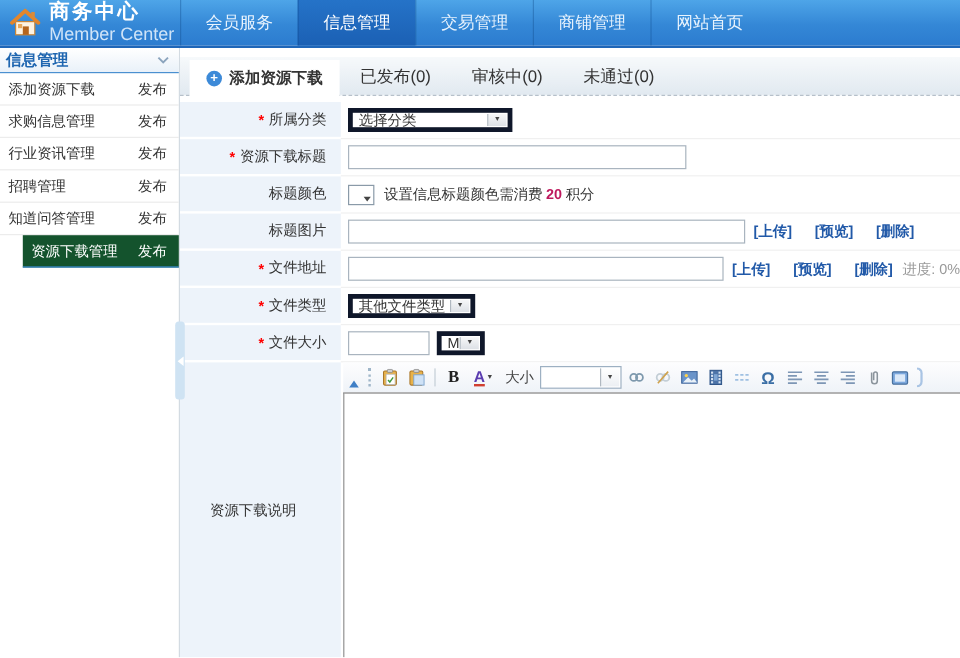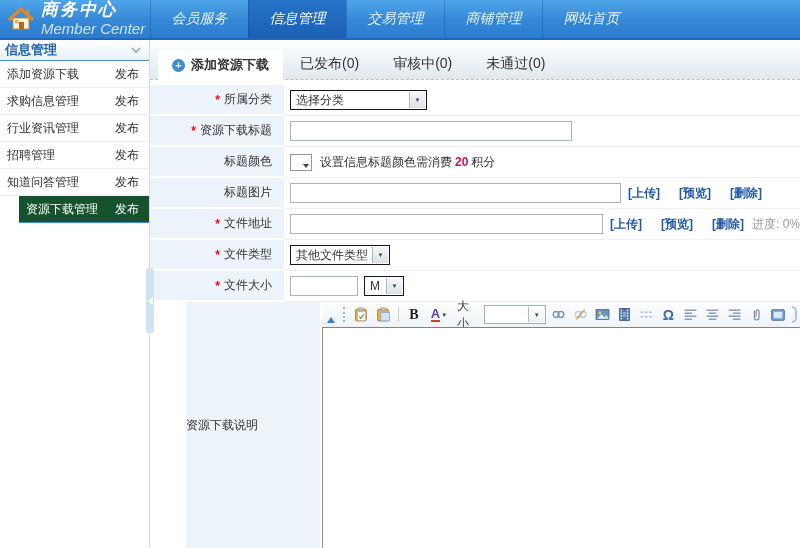--- a/index.html
+++ b/index.html
@@ -1,21 +1,21 @@
 <!DOCTYPE html>
 <html><head>
 <meta charset="utf-8">
 <style>
   * { margin:0; padding:0; box-sizing:border-box; }
   html,body { background:#fff; }
   body { font-family:"Liberation Sans","DejaVu Sans",sans-serif; font-size:12px; color:#333; }
   .screen { position:relative; width:800px; height:548px; overflow:hidden; background:#fff; }
 
   
-  .header { height:40px; display:flex; background:linear-gradient(180deg,#4ea5e8 0%,#3487d6 55%,#2c7ccf 100%); border-bottom:2px solid #1f66b8;font-style:italic; }
+  .header { height:40px; display:flex; background:linear-gradient(180deg,#4ea5e8 0%,#3487d6 55%,#2c7ccf 100%); border-bottom:2px solid #1f66b8; }
   .logo { width:150px; display:flex; align-items:center; gap:7px; padding-left:8px; }
   .logo-house { width:26px; height:24px; flex:0 0 auto; }
   .logo-text { display:flex; flex-direction:column; line-height:1.1; }
   .logo-title { color:#fff; font-size:17px; font-weight:bold; letter-spacing:2px; }
   .logo-sub { color:#cfe4f8; font-size:15px; margin-top:1px; }
   .nav { display:flex; }
   .nav-item { width:98px; display:flex; align-items:center; justify-content:center; color:#e8f3fd; font-size:14px; border-left:1px solid rgba(14,72,134,.35); cursor:pointer; }
   .nav-item.active { background:linear-gradient(180deg,#2573c8,#1b60b4); color:#fff; }
 
   
@@ -37,28 +37,28 @@
   .tabstrip { height:32px; flex:0 0 auto; display:flex; background:linear-gradient(180deg,#f6f9fb,#e1e9f0); border-bottom:1px dashed #b6c0ca; }
   .tab-active { margin-left:8px; margin-top:2px; height:30px; background:#fff; display:flex; align-items:center; gap:6px; padding:0 14px; font-size:13px; font-weight:bold; color:#333; cursor:pointer; }
   .plus-icon { width:13px; height:13px; border-radius:50%; background:#3d8ad8; color:#fff; font-size:11px; line-height:13px; text-align:center; font-weight:bold; }
   .tab { display:flex; align-items:center; padding:0 17px; font-size:14px; color:#333; cursor:pointer; }
 
   
   .form { flex:1; display:flex; flex-direction:column; padding-top:5px; min-height:0; }
   .frow { display:flex; height:31px; flex:0 0 auto; }
   .frow.grow { flex:1; height:auto; min-height:0; }
   .cell-label { width:134px; flex:0 0 auto; height:29px; background:#edf3fa; display:flex; align-items:center; justify-content:flex-end; padding-right:12px; }
-  .frow.grow .cell-label { height:auto; justify-content:flex-start; padding-right:12px;margin-left:36px; }
+  .frow.grow .cell-label { height:auto; justify-content:center; padding-right:12px; }
   .req { color:#f00; font-weight:bold; margin-right:4px; }
   .cell-field { flex:1; display:flex; align-items:center; padding-left:6px; border-bottom:1px solid #f0f0f0; min-width:0; }
   .frow.grow .cell-field { border-bottom:none; padding:0 0 0 2px; align-items:stretch; }
 
   input.txt { height:20px; border:1px solid #a9b4bf; background:#fff; font-size:12px; padding:0 3px; font-family:inherit; }
   .w-title { width:282px; } .w-wide { width:331px; } .w-size { width:68px; }
-  .select { position:relative; height:20px; border:1px solid #0f172a; background:#fff; display:inline-flex; align-items:center; padding:0 21px 0 5px; cursor:pointer; }
+  .select { position:relative; height:20px; border:4px solid #0f172a; background:#fff; display:inline-flex; align-items:center; padding:0 21px 0 5px; cursor:pointer; }
   .sel-arrow { position:absolute; right:1px; top:1px; bottom:1px; width:16px; background:linear-gradient(180deg,#f6f7f8,#dde1e6); border-left:1px solid #b0b8c0; display:flex; align-items:center; justify-content:center; font-size:6px; color:#444; }
   .w-cat { width:137px; } .w-unit { width:40px; margin-left:6px; }
 
   .colorbox { position:relative; width:22px; height:17px; border:1px solid #8a9aa8; background:#fff; cursor:pointer; }
   .colorbox .tri { position:absolute; right:2px; bottom:2px; width:0; height:0; border-left:3px solid transparent; border-right:3px solid transparent; border-top:4px solid #444; }
   .note { margin-left:8px; color:#333; }
   .cost { color:#be185d; font-weight:bold; margin:0 3px; }
   .links { display:flex; gap:19px; margin-left:7px; }
   .links span { color:#2159a8; font-weight:bold; cursor:pointer; white-space:nowrap; }
   .progress { color:#999; margin-left:8px; white-space:nowrap; }

